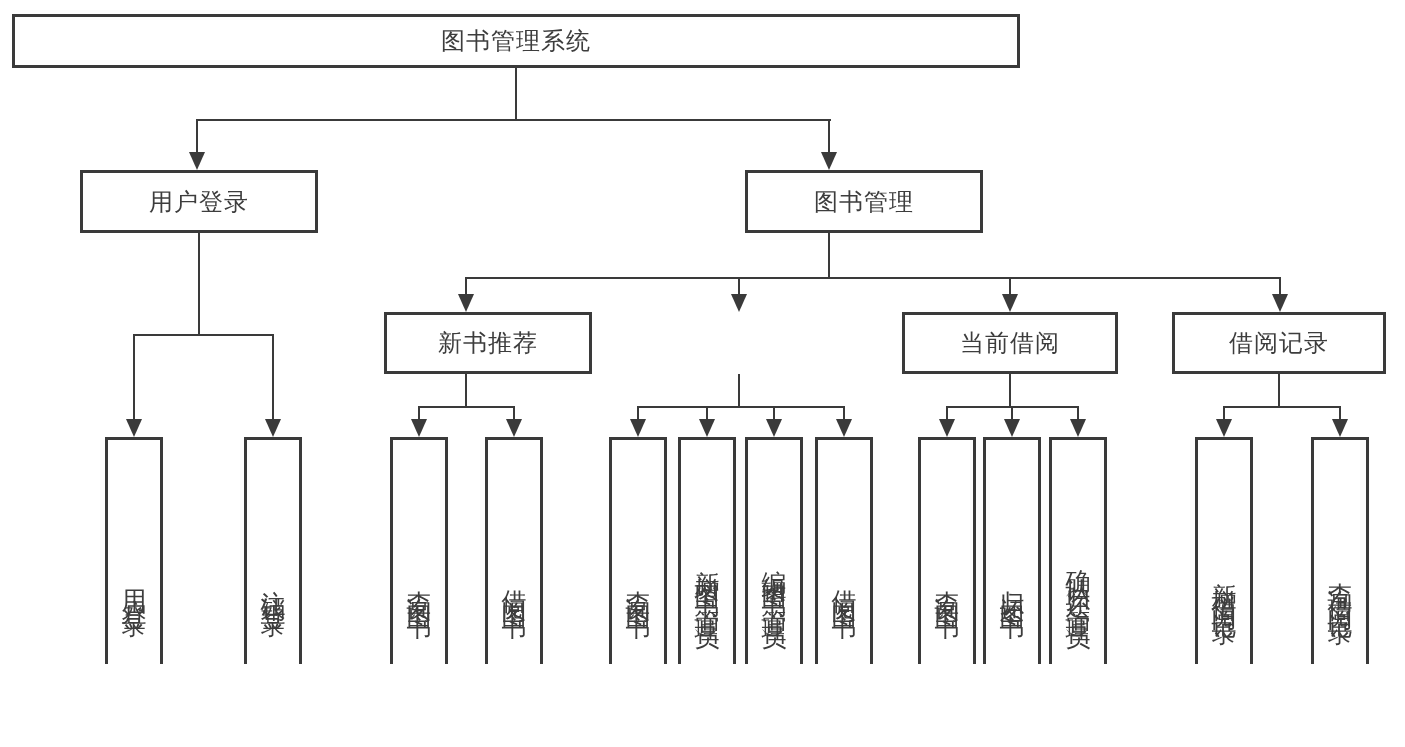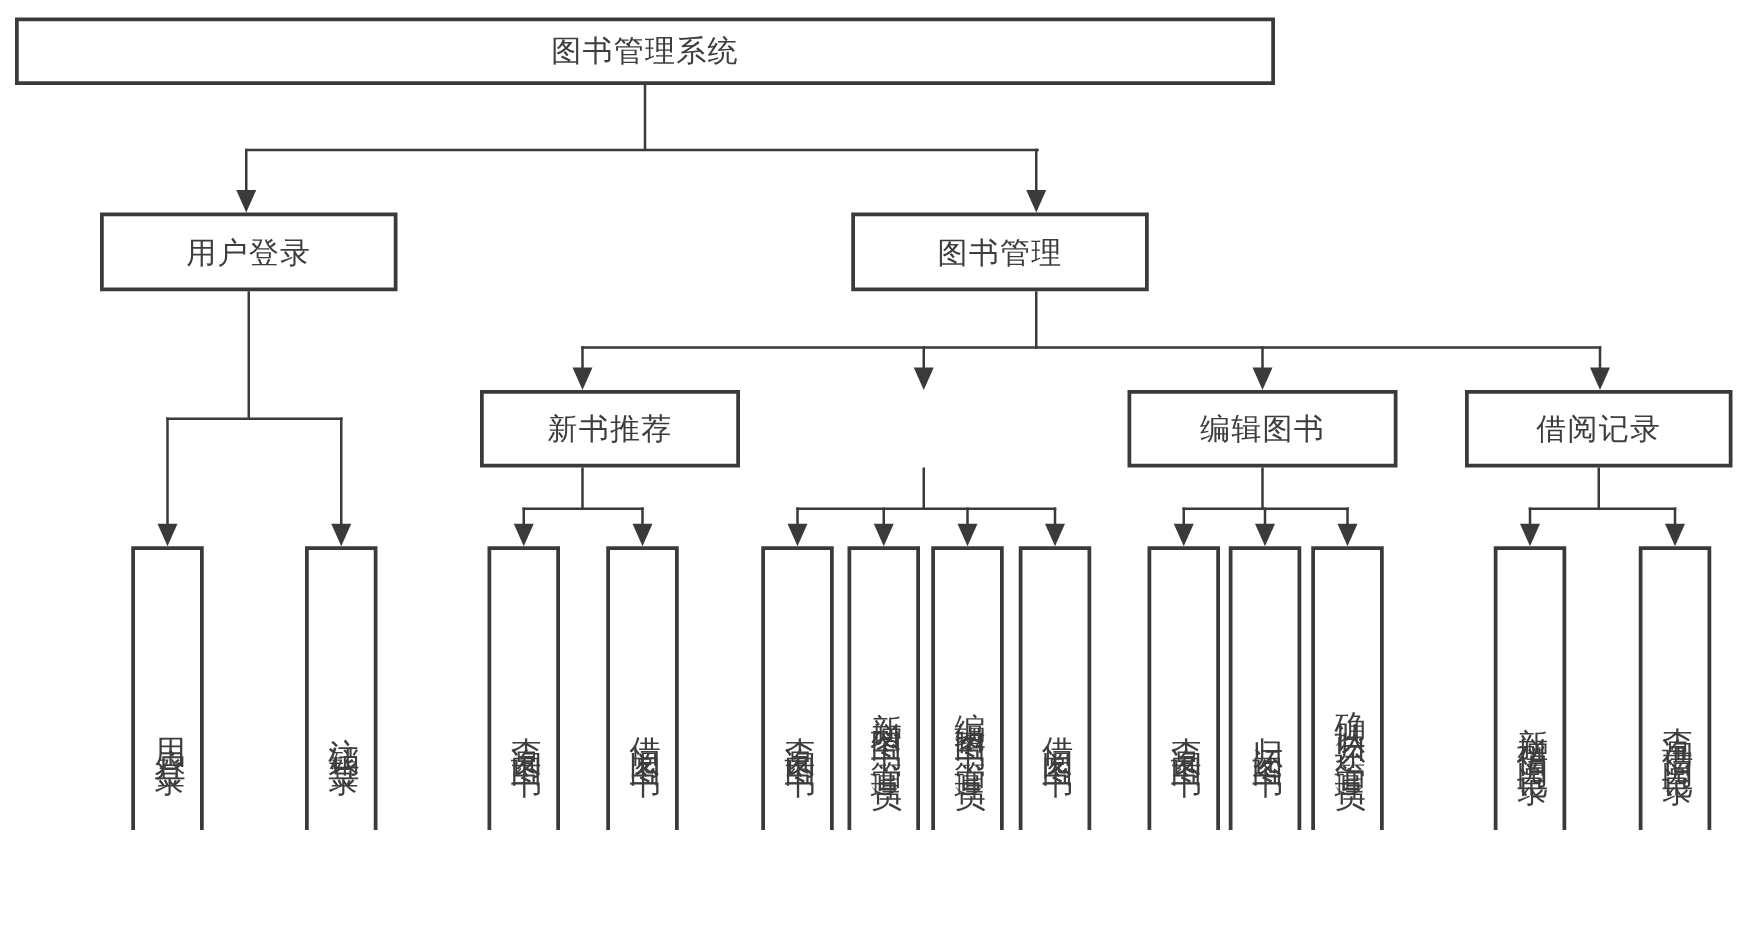--- a/index.html
+++ b/index.html
@@ -6,21 +6,21 @@
     --line:#3a3a3a;
     --text:#3d3d3d;
     --wm:#b5b5b5;
     --bg:#ffffff;
   }
   html,body{margin:0;padding:0;background:var(--bg);}
   #canvas{
     position:relative;
     width:1405px;height:664px;
     background:var(--bg);
-    font-family:Liberation Mono, monospace;
+    font-family:Liberation Serif, serif;
     overflow:hidden;
   }
   .hbox{
     position:absolute;box-sizing:border-box;
     border:3px solid var(--line);background:#fff;
     display:flex;align-items:center;justify-content:center;
     font-size:24px;color:var(--text);letter-spacing:1px;
     white-space:nowrap;
   }
   .vbox{
@@ -59,21 +59,21 @@
   <div class="vline" style="left:515px;top:68px;height:52px;"></div>
   <div class="hline" style="left:196px;top:119px;width:635px;"></div>
   <div class="vline" style="left:196px;top:119px;height:35px;"></div>
   <div class="arrowhead" style="left:189px;top:152px;"></div>
   <div class="vline" style="left:828px;top:119px;height:35px;"></div>
   <div class="arrowhead" style="left:821px;top:152px;"></div>
 
   <div class="hbox" style="left:80px;top:170px;width:238px;height:63px;">
     <span>用户登录</span>
   </div>
-  <div class="hbox" style="left:681px;top:170px;width:238px;height:63px;">
+  <div class="hbox" style="left:745px;top:170px;width:238px;height:63px;">
     <span>图书管理</span>
   </div>
 
   <div class="vline" style="left:198px;top:233px;height:103px;"></div>
   <div class="hline" style="left:133px;top:334px;width:141px;"></div>
   <div class="vline" style="left:133px;top:334px;height:87px;"></div>
   <div class="arrowhead" style="left:126px;top:419px;"></div>
   <div class="vline" style="left:272px;top:334px;height:87px;"></div>
   <div class="arrowhead" style="left:265px;top:419px;"></div>
 
@@ -85,21 +85,21 @@
   <div class="arrowhead" style="left:731px;top:294px;"></div>
   <div class="vline" style="left:1009px;top:277px;height:19px;"></div>
   <div class="arrowhead" style="left:1002px;top:294px;"></div>
   <div class="vline" style="left:1279px;top:277px;height:19px;"></div>
   <div class="arrowhead" style="left:1272px;top:294px;"></div>
 
   <div class="hbox" style="left:384px;top:312px;width:208px;height:62px;">
     <span>新书推荐</span>
   </div>
   <div class="hbox" style="left:902px;top:312px;width:216px;height:62px;">
-    <span>编辑图书</span>
+    <span>当前借阅</span>
   </div>
   <div class="hbox" style="left:1172px;top:312px;width:214px;height:62px;">
     <span>借阅记录</span>
   </div>
 
   <div class="vline" style="left:465px;top:374px;height:34px;"></div>
   <div class="hline" style="left:418px;top:406px;width:97px;"></div>
   <div class="vline" style="left:418px;top:406px;height:15px;"></div>
   <div class="arrowhead" style="left:411px;top:419px;"></div>
   <div class="vline" style="left:513px;top:406px;height:15px;"></div>

